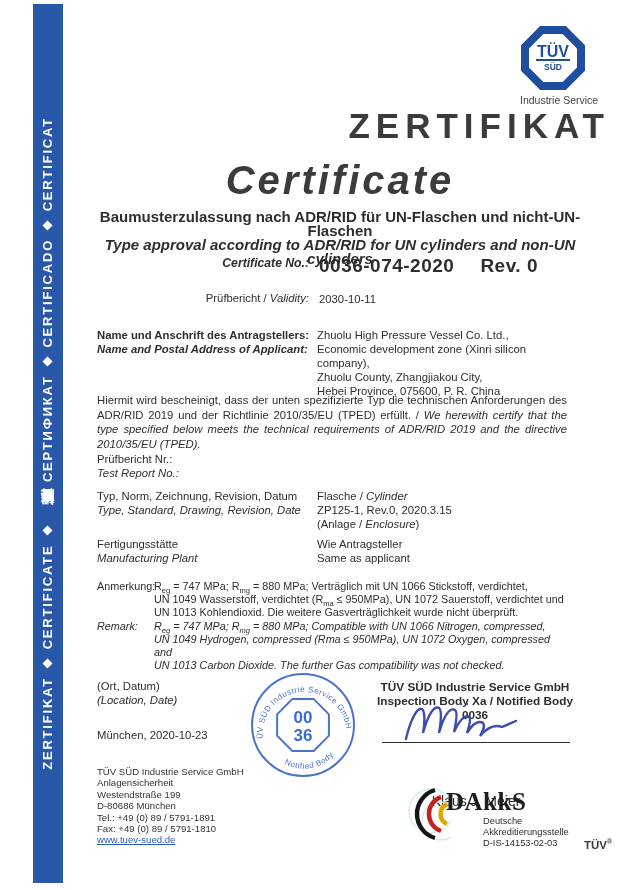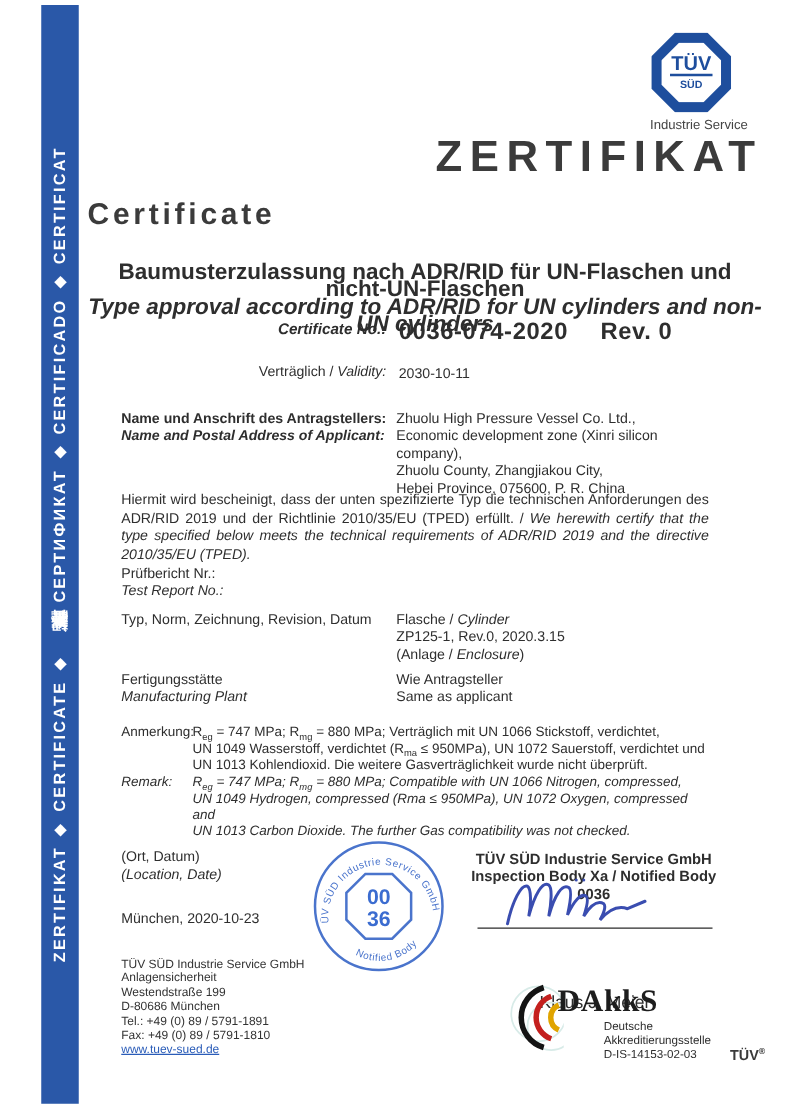--- a/index.html
+++ b/index.html
@@ -19,24 +19,24 @@
        display:flex;align-items:center;justify-content:center;}
   .oct-inner{width:48px;height:48px;background:#fff;
        clip-path:polygon(30% 0,70% 0,100% 30%,100% 70%,70% 100%,30% 100%,0 70%,0 30%);
        display:flex;flex-direction:column;align-items:center;justify-content:center;}
   .oct-tuv{font-weight:bold;font-size:16px;color:#1e4e9d;line-height:15px;border-bottom:2px solid #1e4e9d;padding:0 1px;}
   .oct-sud{font-weight:bold;font-size:8.5px;color:#1e4e9d;line-height:10px;margin-top:1px;}
   .logo-caption{margin-top:4px;font-size:10.5px;color:#444;white-space:nowrap;}
   
   .title-de{position:absolute;left:70px;width:540px;top:106px;text-align:right;
             font-size:35px;font-weight:bold;letter-spacing:6px;color:#3b3b3b;}
-  .title-en{position:absolute;left:70px;width:540px;top:158px;
-            font-size:24px;font-weight:bold;letter-spacing:3px;color:#3b3b3b;}
+  .title-en{position:absolute;left:70px;width:540px;top:158px;text-align:center;
+            font-size:40px;font-weight:bold;font-style:italic;letter-spacing:3px;color:#3b3b3b;}
   .subtitle{position:absolute;left:70px;width:540px;top:210px;text-align:center;
-            font-size:18px;font-weight:bold;line-height:14px;}
+            font-size:15px;font-weight:bold;line-height:14px;}
   
   .frow{position:absolute;left:97px;right:63px;line-height:14px;}
   .cols{display:flex;}
   .lab{width:220px;flex:none;}
   .val{flex:1;}
   .lab-r{width:212px;flex:none;text-align:right;font-weight:bold;line-height:13.5px;font-size:12.2px;}
   .certno-val{margin-left:10px;font-size:19px;font-weight:bold;letter-spacing:.5px;padding-top:2px;}
   .certno-rev{margin-left:26px;}
   .stmt{text-align:justify;line-height:14.6px;}
   
@@ -93,21 +93,21 @@
     <div class="lab-r">
       <div class="it">Certificate No.:</div>
     </div>
     <div class="certno-val">
       <span>0036-074-2020</span><span class="certno-rev">Rev. 0</span>
     </div>
   </div>
 
   <div class="frow cols" style="top:292px">
     <div class="lab-r" style="font-weight:normal;font-size:11.3px">
-      <span>Verträglich / </span><span class="it">Validity:</span>
+      <span>Prüfbericht / </span><span class="it">Validity:</span>
     </div>
     <div style="margin-left:10px">2030-10-11</div>
   </div>
 
   <div class="frow cols" style="top:328px">
     <div class="lab b">
       <div>Name und Anschrift des Antragstellers:</div>
       <div class="it">Name and Postal Address of Applicant:</div>
     </div>
     <div class="val">
@@ -125,20 +125,21 @@
   <div class="frow cols" style="top:452px">
     <div class="lab">
       <div>Prüfbericht Nr.:</div>
       <div class="it">Test Report No.:</div>
     </div>
   </div>
 
   <div class="frow cols" style="top:489px;position:absolute">
     <div class="lab">
       <div>Typ, Norm, Zeichnung, Revision, Datum</div>
+      <div class="it">Type, Standard, Drawing, Revision, Date</div>
     </div>
     <div class="val" style="position:relative">
       <div>
         <span>Flasche / </span><span class="it">Cylinder</span>
       </div>
       <div>ZP125-1, Rev.0, 2020.3.15</div>
       <div>
         <span>(Anlage / </span><span class="it">Enclosure</span><span>)</span>
       </div>
 

